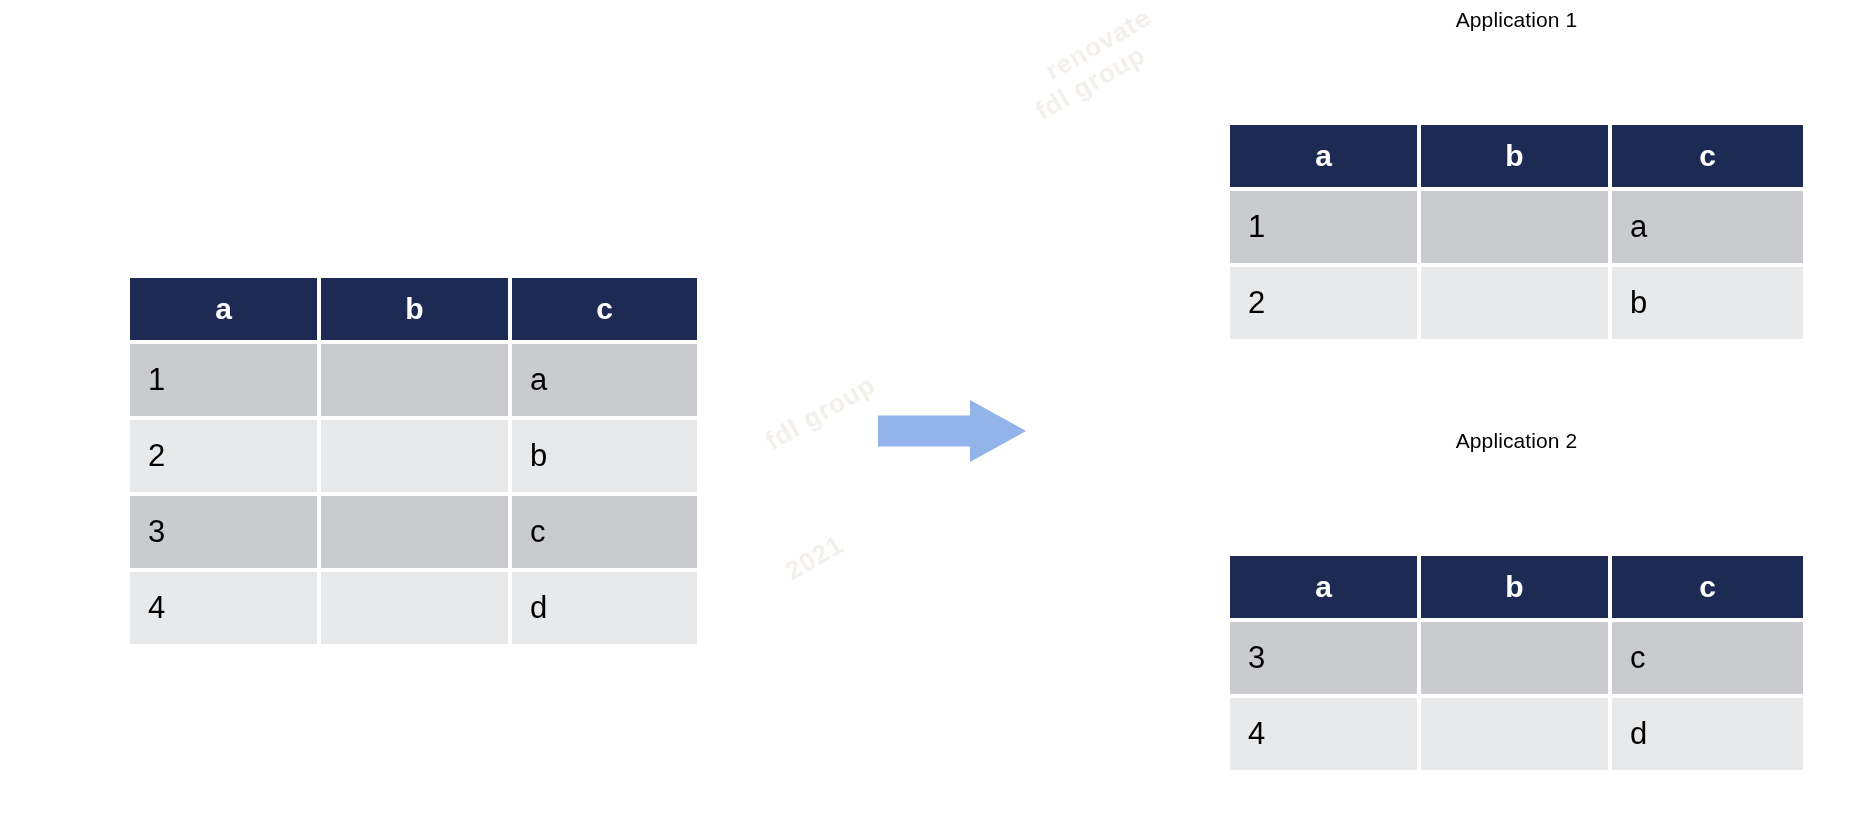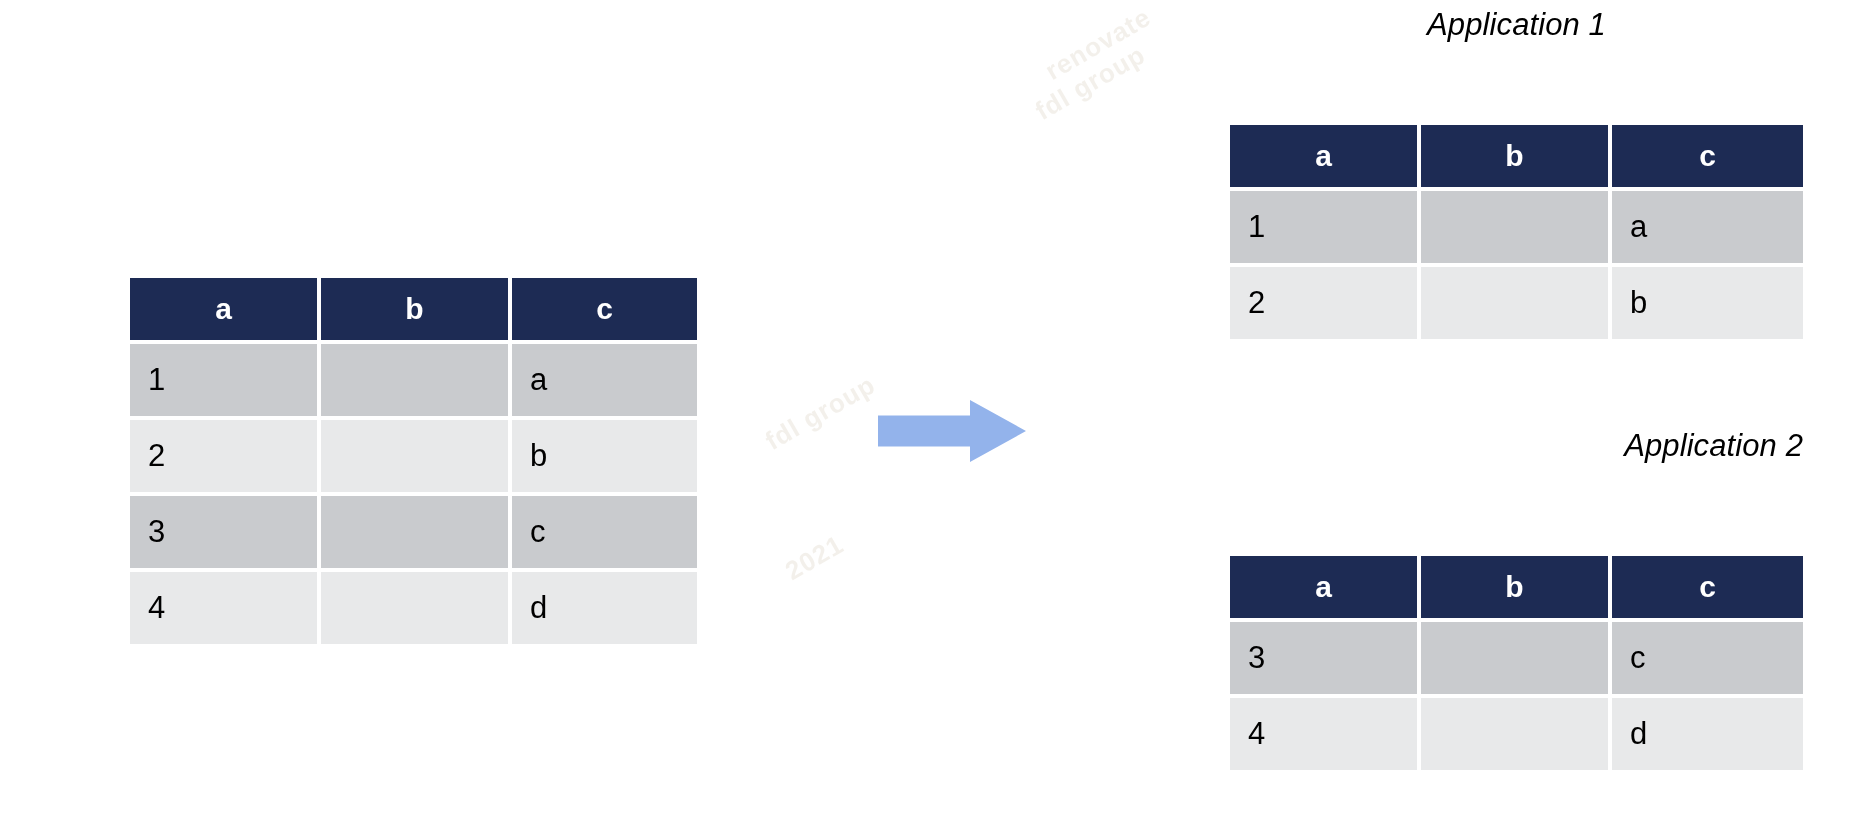--- a/index.html
+++ b/index.html
@@ -20,28 +20,27 @@
   .canvas {
     position: absolute;
     left: 0; top: 0;
     width: 1866px;
     height: 818px;
   }
 
   
   .tbl-title {
     position: absolute;
-    font-size: 31px;
+    font-size: 21px;
     font-weight: 400;
     color: #000000;
     white-space: nowrap;
     text-align: center;
     letter-spacing: 0.1px;
     line-height: 1.1;
-    font-style: italic;
   }
 
   
   .tbl {
     position: absolute;
     border-collapse: separate;
     border-spacing: 0;
     table-layout: fixed;
   }
   .tbl .hdr-cell {
@@ -193,21 +192,21 @@
         <td class="data-cell last">a</td>
       </tr>
       <tr class="r-even lastrow">
         <td class="data-cell">2</td>
         <td class="data-cell"></td>
         <td class="data-cell last">b</td>
       </tr>
     </tbody>
   </table>
 
-  <div class="tbl-title" style="left:1230px; top:429px; width:573px;text-align:right;">Application 2</div>
+  <div class="tbl-title" style="left:1230px; top:429px; width:573px;">Application 2</div>
 
   <table class="tbl tbl-target" id="table-app2">
     <colgroup>
       <col class="c-a">
         <col class="c-b">
         <col class="c-c">
     </colgroup>
     <thead>
       <tr>
         <th class="hdr-cell">a</th>

